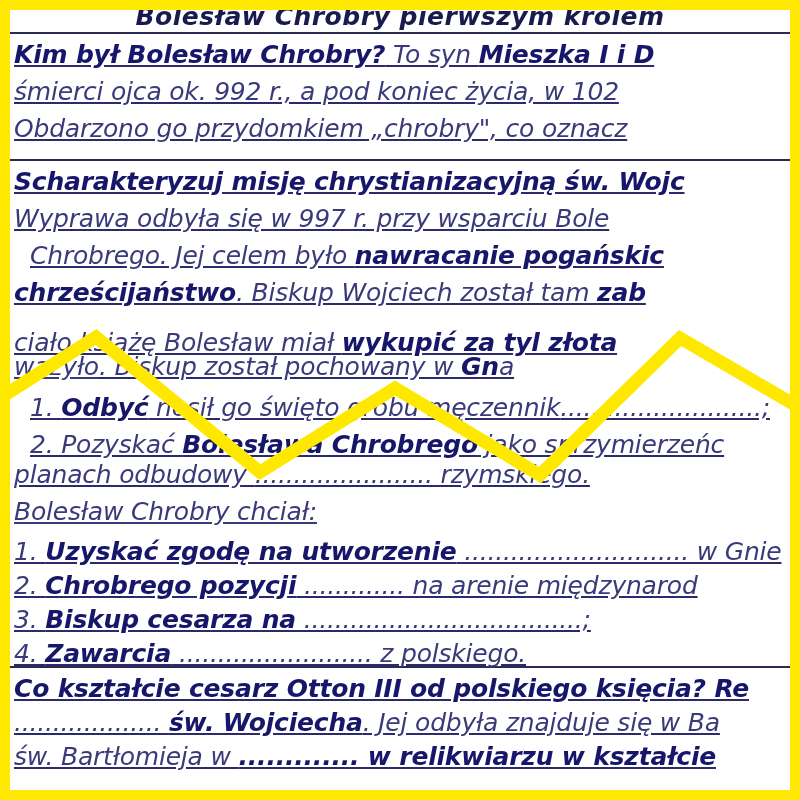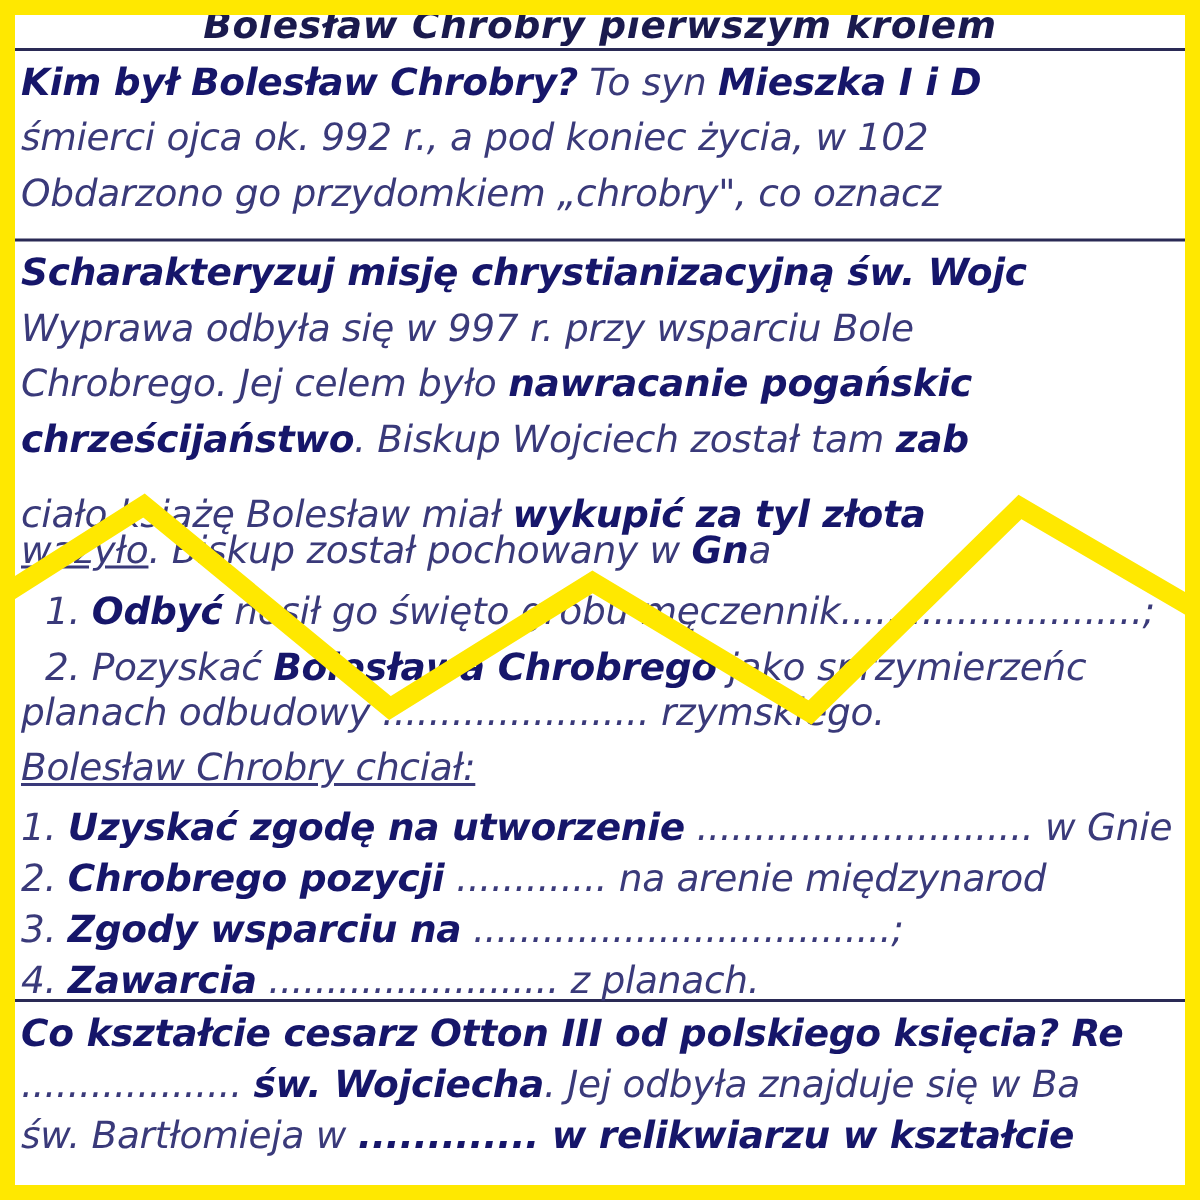--- a/index.html
+++ b/index.html
@@ -61,20 +61,21 @@
 
   .line {
     position: absolute;
     left: 14px;
     font-family: "DejaVu Sans", sans-serif;
     font-size: 25px;
     font-style: italic;
     color: #2b2b6b;
     white-space: nowrap;
     letter-spacing: -0.2px;
+    text-decoration: underline;
   }
   .b { font-weight: bold; color: #16166a; }
   .n { font-weight: normal; color: #3a3a7a; }
   .u { text-decoration: underline; }
   .ind { left: 30px; }
 
   
   .zig {
     position: absolute;
     left: 0; top: 300px;
@@ -96,32 +97,32 @@
     <div class="rule r1"></div>
     <div class="rule r2"></div>
     <div class="rule r3"></div>
 
     <div id="lines">
         <div class="line" style="top: 40px;"><span class="b">Kim był Bolesław Chrobry?</span><span class="n"> To syn </span><span class="b">Mieszka I i D</span></div>
         <div class="line" style="top: 77px;"><span class="n">śmierci ojca ok. 992 r., a pod koniec życia, w 102</span></div>
         <div class="line" style="top: 114px;"><span class="n">Obdarzono go przydomkiem „chrobry", co oznacz</span></div>
         <div class="line" style="top: 167px;"><span class="b">Scharakteryzuj misję chrystianizacyjną św. Wojc</span></div>
         <div class="line" style="top: 204px;"><span class="n">Wyprawa odbyła się w 997 r. przy wsparciu Bole</span></div>
-        <div class="line" style="top: 241px;"><span class="n">Chrobrego. Jej celem było </span><span class="b">nawracanie pogańskic</span></div>
+        <div class="line" style="top: 241px; margin-left: 16px;"><span class="n">Chrobrego. Jej celem było </span><span class="b">nawracanie pogańskic</span></div>
         <div class="line" style="top: 278px;"><span class="b">chrześcijaństwo</span><span class="n">. Biskup Wojciech został tam </span><span class="b">zab</span></div>
         <div class="line" style="top: 328px;"><span class="n">ciało książę Bolesław miał </span><span class="b">wykupić za tyl  złota</span></div>
         <div class="line" style="top: 352px;"><span class="n u">ważyło</span><span class="n">. Biskup został pochowany w </span><span class="b">Gn</span><span class="n">a</span></div>
         <div class="line ind" style="top: 393px;"><span class="n">1. </span><span class="b">Odbyć</span><span class="n"> nosił go święto grobu męczennik</span><span class="n">..........................;</span></div>
         <div class="line ind" style="top: 430px;"><span class="n">2. Pozyskać </span><span class="b">Bolesława Chrobrego</span><span class="n"> jako sprzymierzeńc</span></div>
         <div class="line" style="top: 460px;"><span class="n">planach odbudowy </span><span class="n">....................... rzymskiego.</span></div>
         <div class="line" style="top: 497px; text-align: center;"><span class="n u">Bolesław Chrobry chciał:</span></div>
         <div class="line" style="top: 537px;"><span class="n">1. </span><span class="b">Uzyskać zgodę na utworzenie</span><span class="n"> ............................. w Gnie</span></div>
         <div class="line" style="top: 571px;"><span class="n">2. </span><span class="b">Chrobrego pozycji</span><span class="n"> ............. na arenie międzynarod</span></div>
-        <div class="line" style="top: 605px;"><span class="n">3. </span><span class="b">Zgody wsparciu na</span><span class="n"> ....................................;</span></div>
-        <div class="line" style="top: 639px;"><span class="n">4. </span><span class="b">Zawarcia</span><span class="n"> ......................... z planach.</span></div>
+        <div class="line" style="top: 605px;"><span class="n">3. </span><span class="b">Biskup cesarza na</span><span class="n"> ....................................;</span></div>
+        <div class="line" style="top: 639px;"><span class="n">4. </span><span class="b">Zawarcia</span><span class="n"> ......................... z polskiego.</span></div>
         <div class="line" style="top: 674px;"><span class="b">Co kształcie cesarz Otton III od polskiego księcia? Re</span></div>
         <div class="line" style="top: 708px;"><span class="n">................... </span><span class="b">św. Wojciecha</span><span class="n">. Jej odbyła znajduje się w Ba</span></div>
         <div class="line" style="top: 742px;"><span class="n">św. Bartłomieja w </span><span class="b">............. w relikwiarzu w kształcie</span></div>
       </div>
 
   </div>
 
   <svg class="zig" viewBox="0 0 800 230" xmlns="http://www.w3.org/2000/svg">
     <polyline points="0,98 96,37 260,172 395,88 540,175 680,38 800,108" fill="none" stroke="#ffe800" stroke-width="13" stroke-linejoin="miter" stroke-linecap="butt"></polyline>
   </svg>

